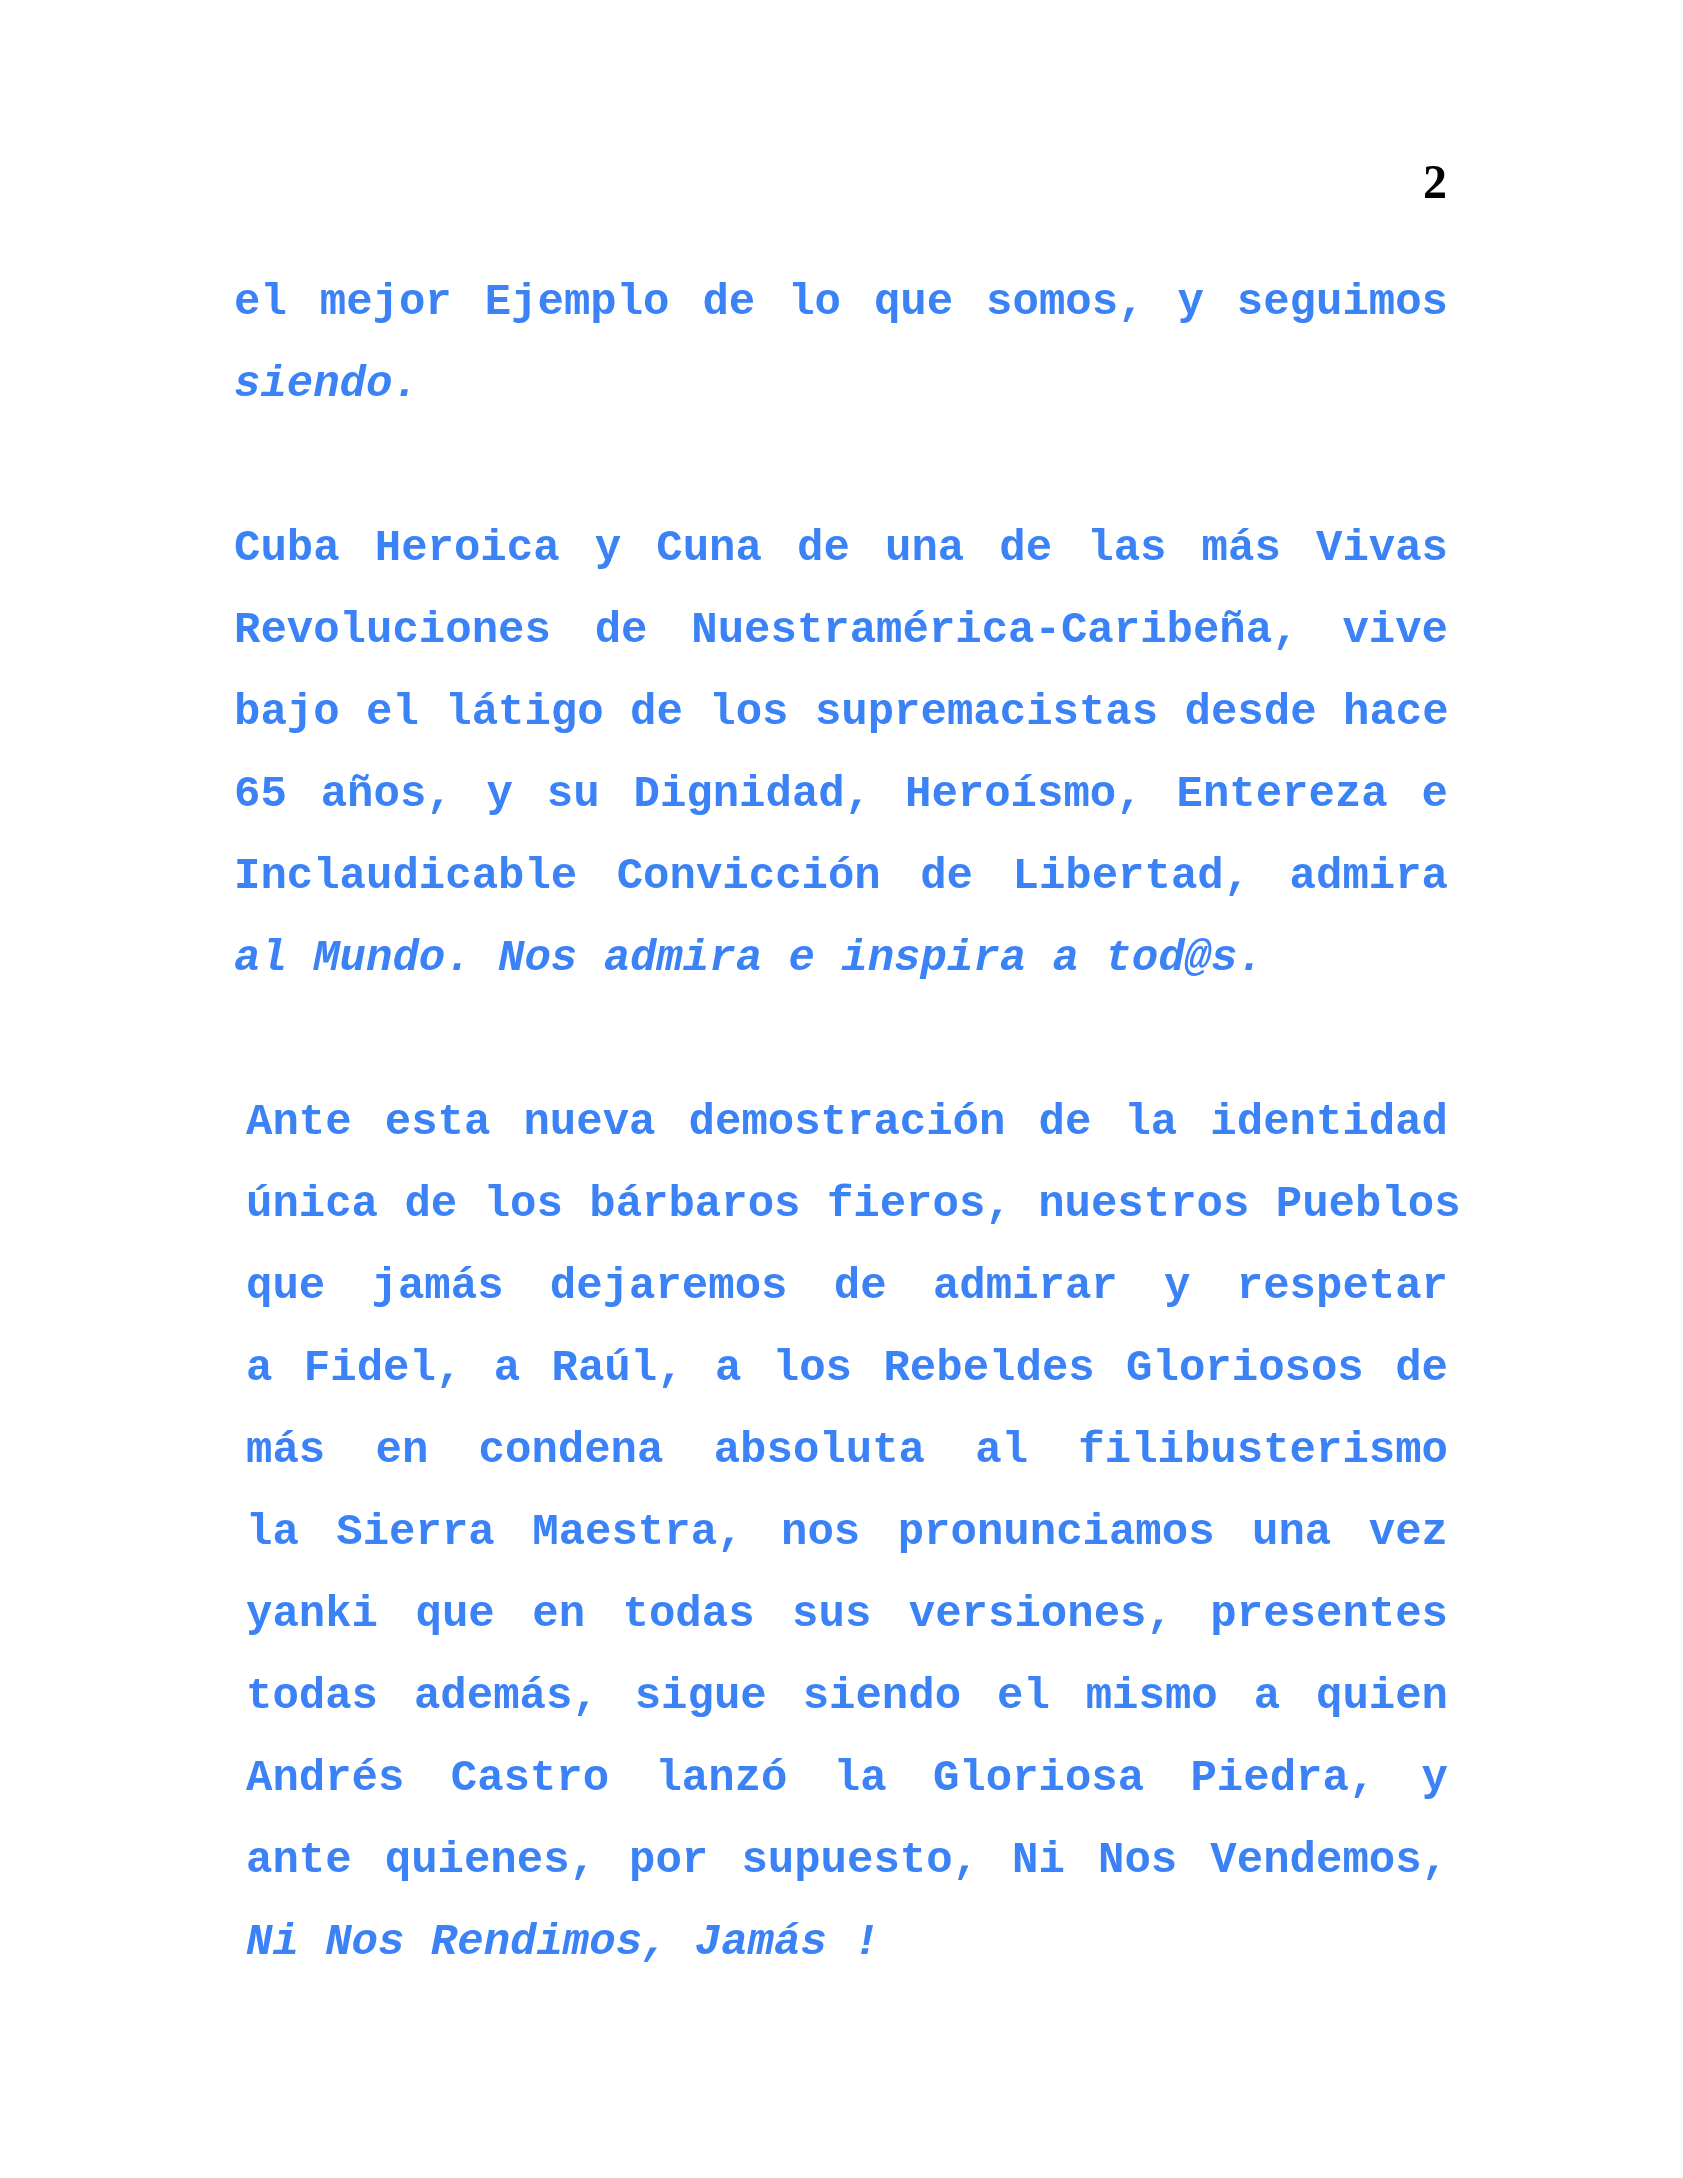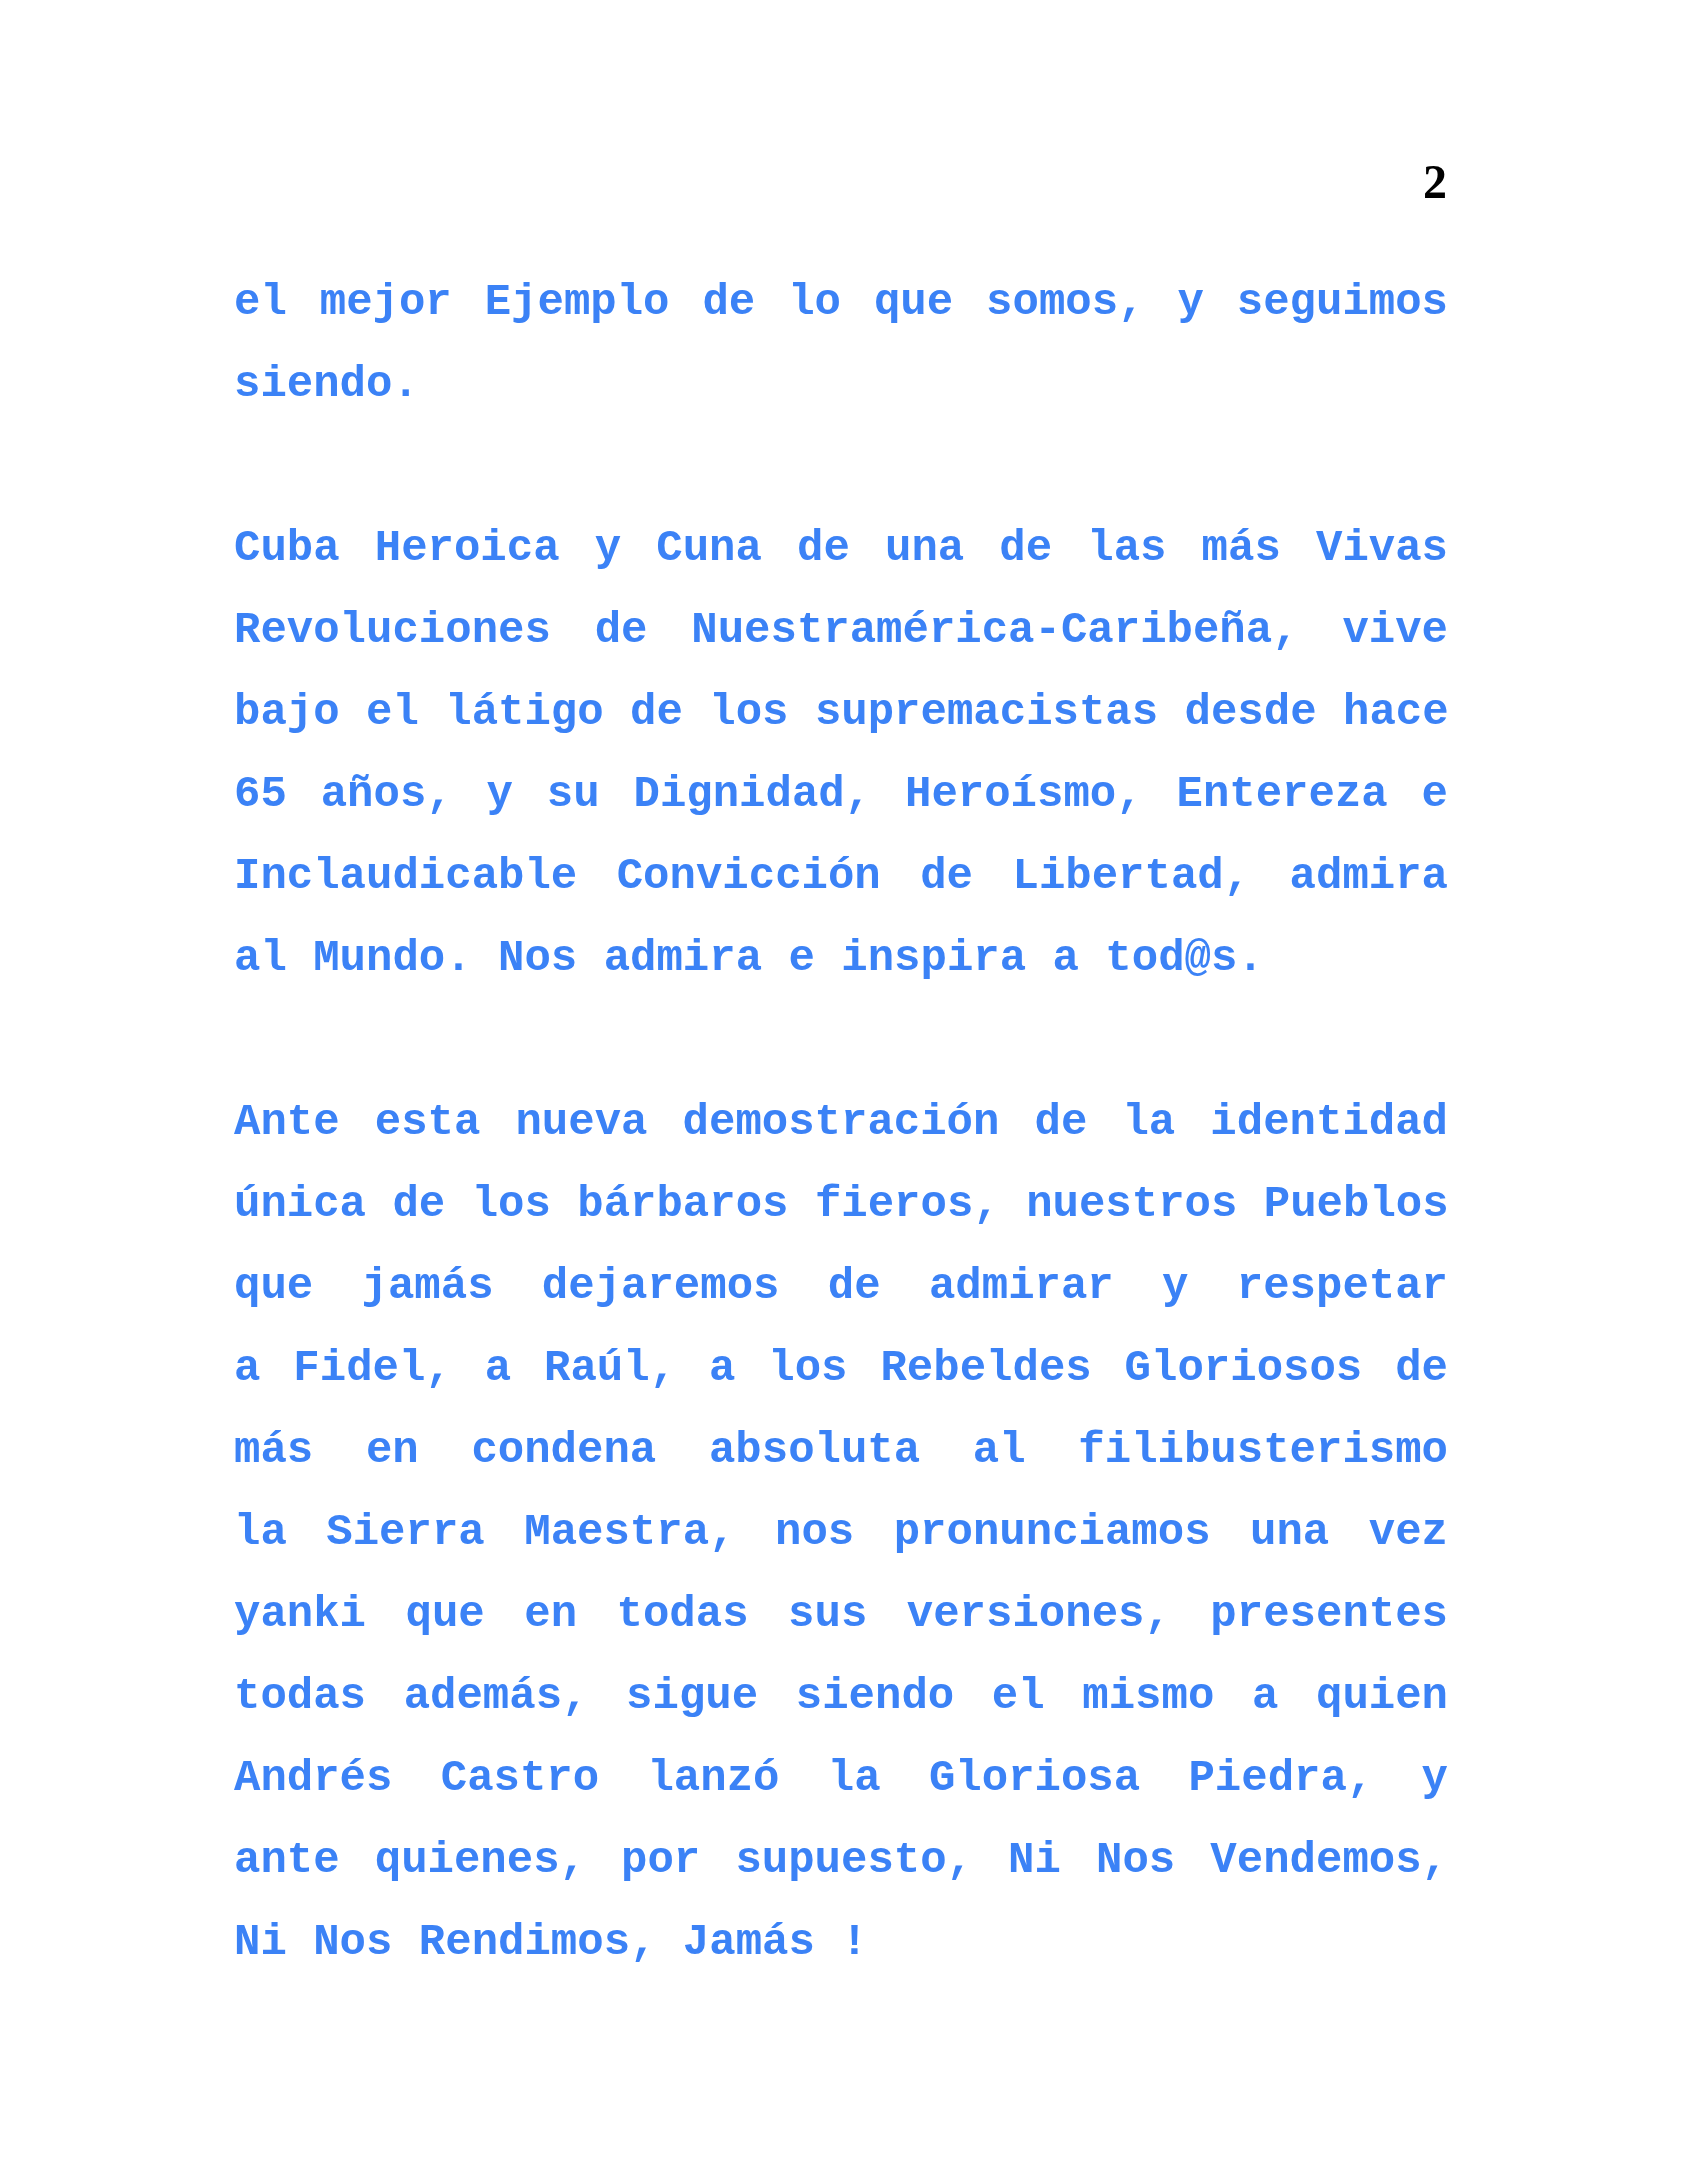--- a/index.html
+++ b/index.html
@@ -32,31 +32,33 @@
       font-weight: bold;
       font-size: 44px;
       line-height: 82px;
       color: #3b82f6;
     }
     .paragraph {
       margin: 0 0 82px 0;
     }
     .paragraph:last-child {
       margin-bottom: 0;
+      margin-left: 12px;
     }
     .line {
       display: block;
       height: 82px;
       white-space: nowrap;
       text-align: justify;
       text-align-last: justify;
     }
     .line.last {
       text-align: left;
       text-align-last: left;
+      font-style: italic;
     }
   </style>
 </head>
 <body>
 
 <div class="page-number">2</div>
 
 <div class="body-text">
   <div class="paragraph">
     <span class="line">el mejor Ejemplo de lo que somos, y seguimos</span>

